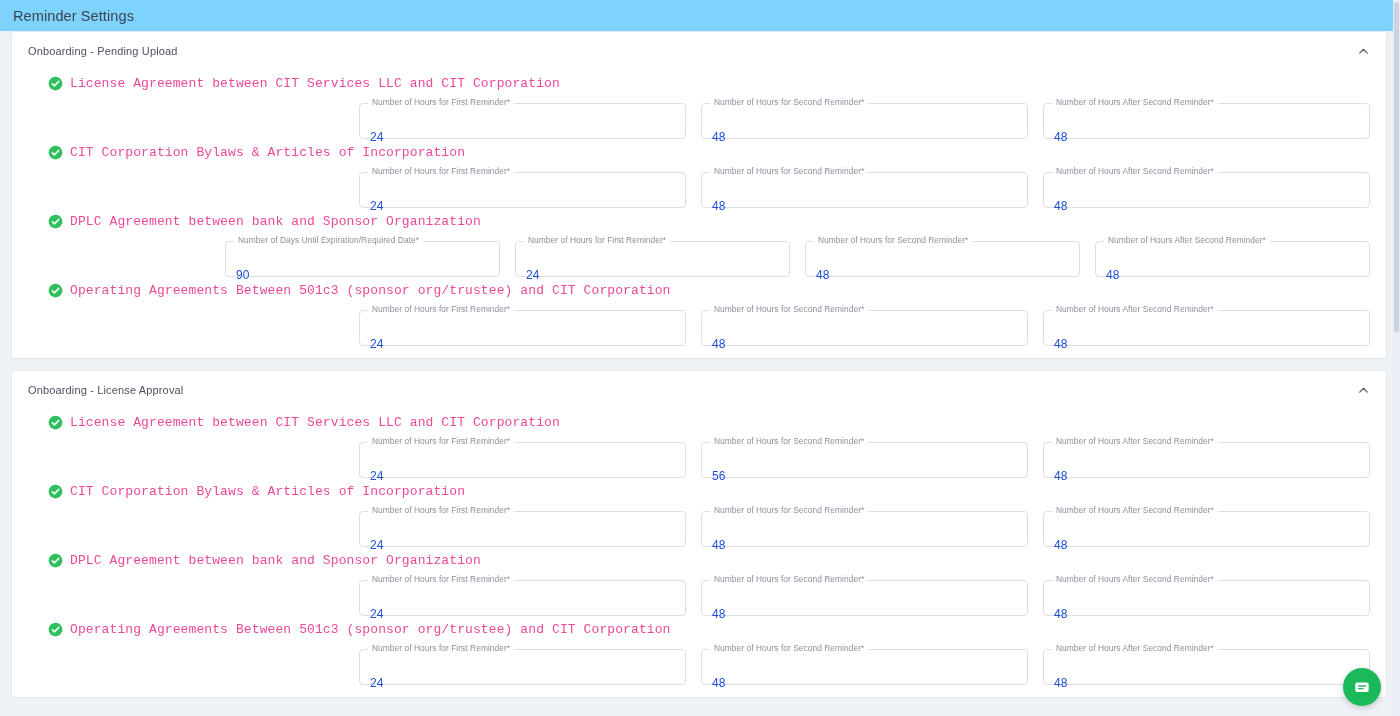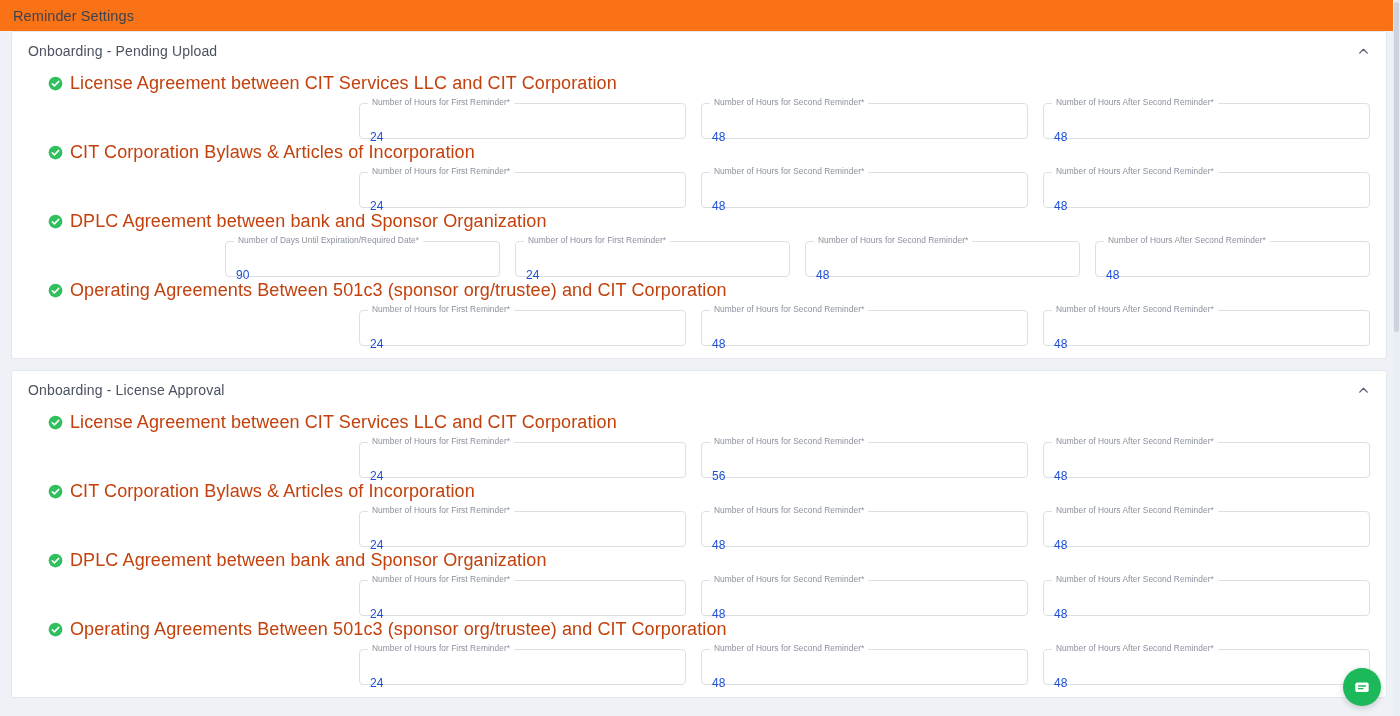--- a/index.html
+++ b/index.html
@@ -18,21 +18,21 @@
     height: 716px;
     background: #eef1f6;
     overflow: hidden;
   }
   
   .page-header {
     height: 31px;
     padding-left: 13px;
     display: flex;
     align-items: center;
-    background: #f97316;
+    background: #7dd3fc;
   }
   .page-title {
     font-size: 14.5px;
     color: #3d4350;
     letter-spacing: .1px;
   }
   
   .scroll-area {
     position: absolute;
     left: 0; top: 31px;
@@ -49,21 +49,21 @@
     padding: 0 0 12px 0;
     position: relative;
   }
   .card-head {
     height: 38px;
     display: flex;
     align-items: center;
     padding: 0 10px 0 16px;
   }
   .card-title {
-    font-size: 14px;
+    font-size: 11px;
     color: #4b5160;
     letter-spacing: .15px;
     flex: 1;
   }
   .chev {
     width: 26px; height: 26px;
     display: flex; align-items: center; justify-content: center;
     cursor: pointer;
     flex: 0 0 auto;
   }
@@ -73,24 +73,25 @@
   .doc-group { padding: 0 14px 0 16px; }
   .doc-title-row {
     display: flex;
     align-items: center;
     gap: 7px;
     height: 22px;
     padding-left: 20px;
     margin-top: 2px;
   }
   .doc-title {
-    font-size: 18px;
-    color: #c2410c;
+    font-size: 13px;
+    color: #ec4899;
     letter-spacing: .1px;
     white-space: nowrap;
+    font-family: Liberation Mono, monospace;
   }
   .check-icon { width: 15px; height: 15px; flex: 0 0 auto; display: block; }
 
   
   .field-row {
     display: flex;
     gap: 15px;
     margin-top: 9px;
     padding-left: 10px;
     padding-right: 2px;

